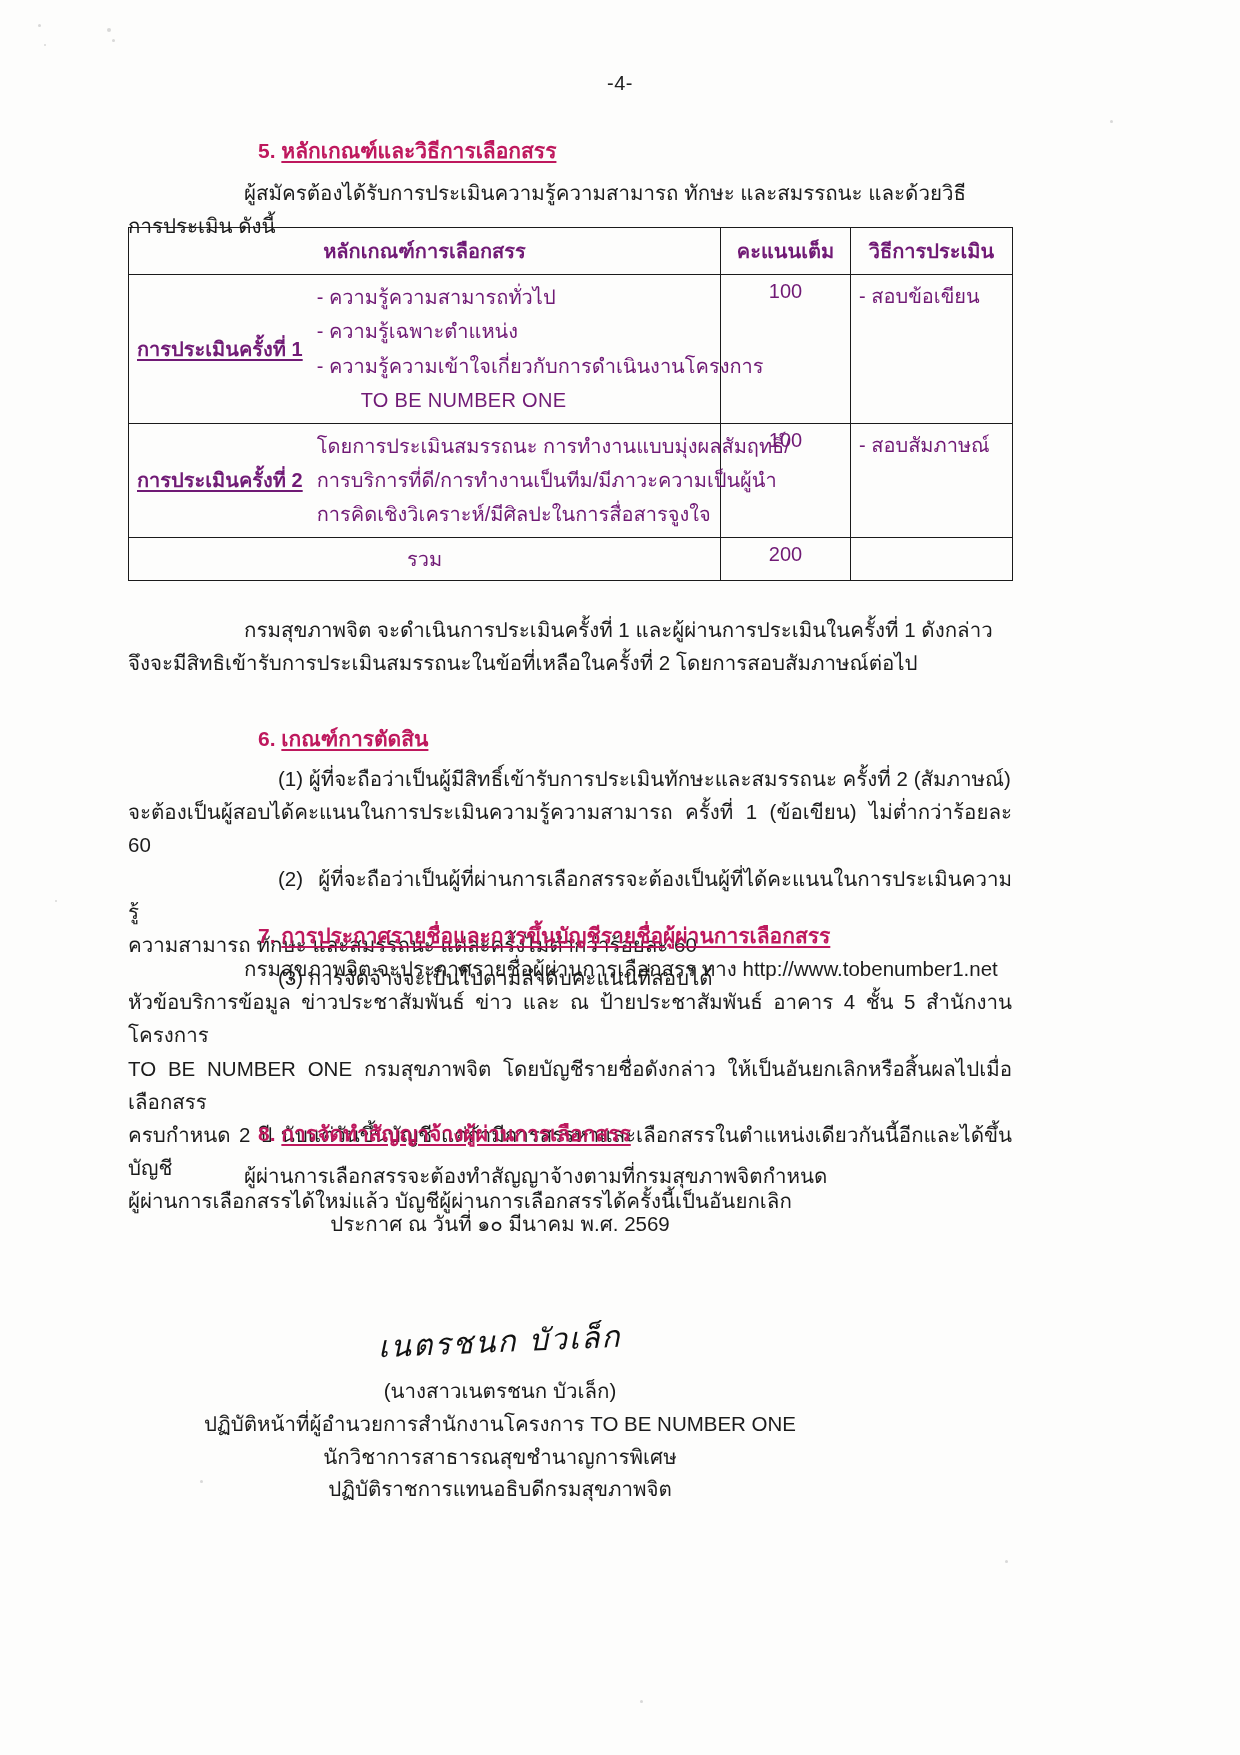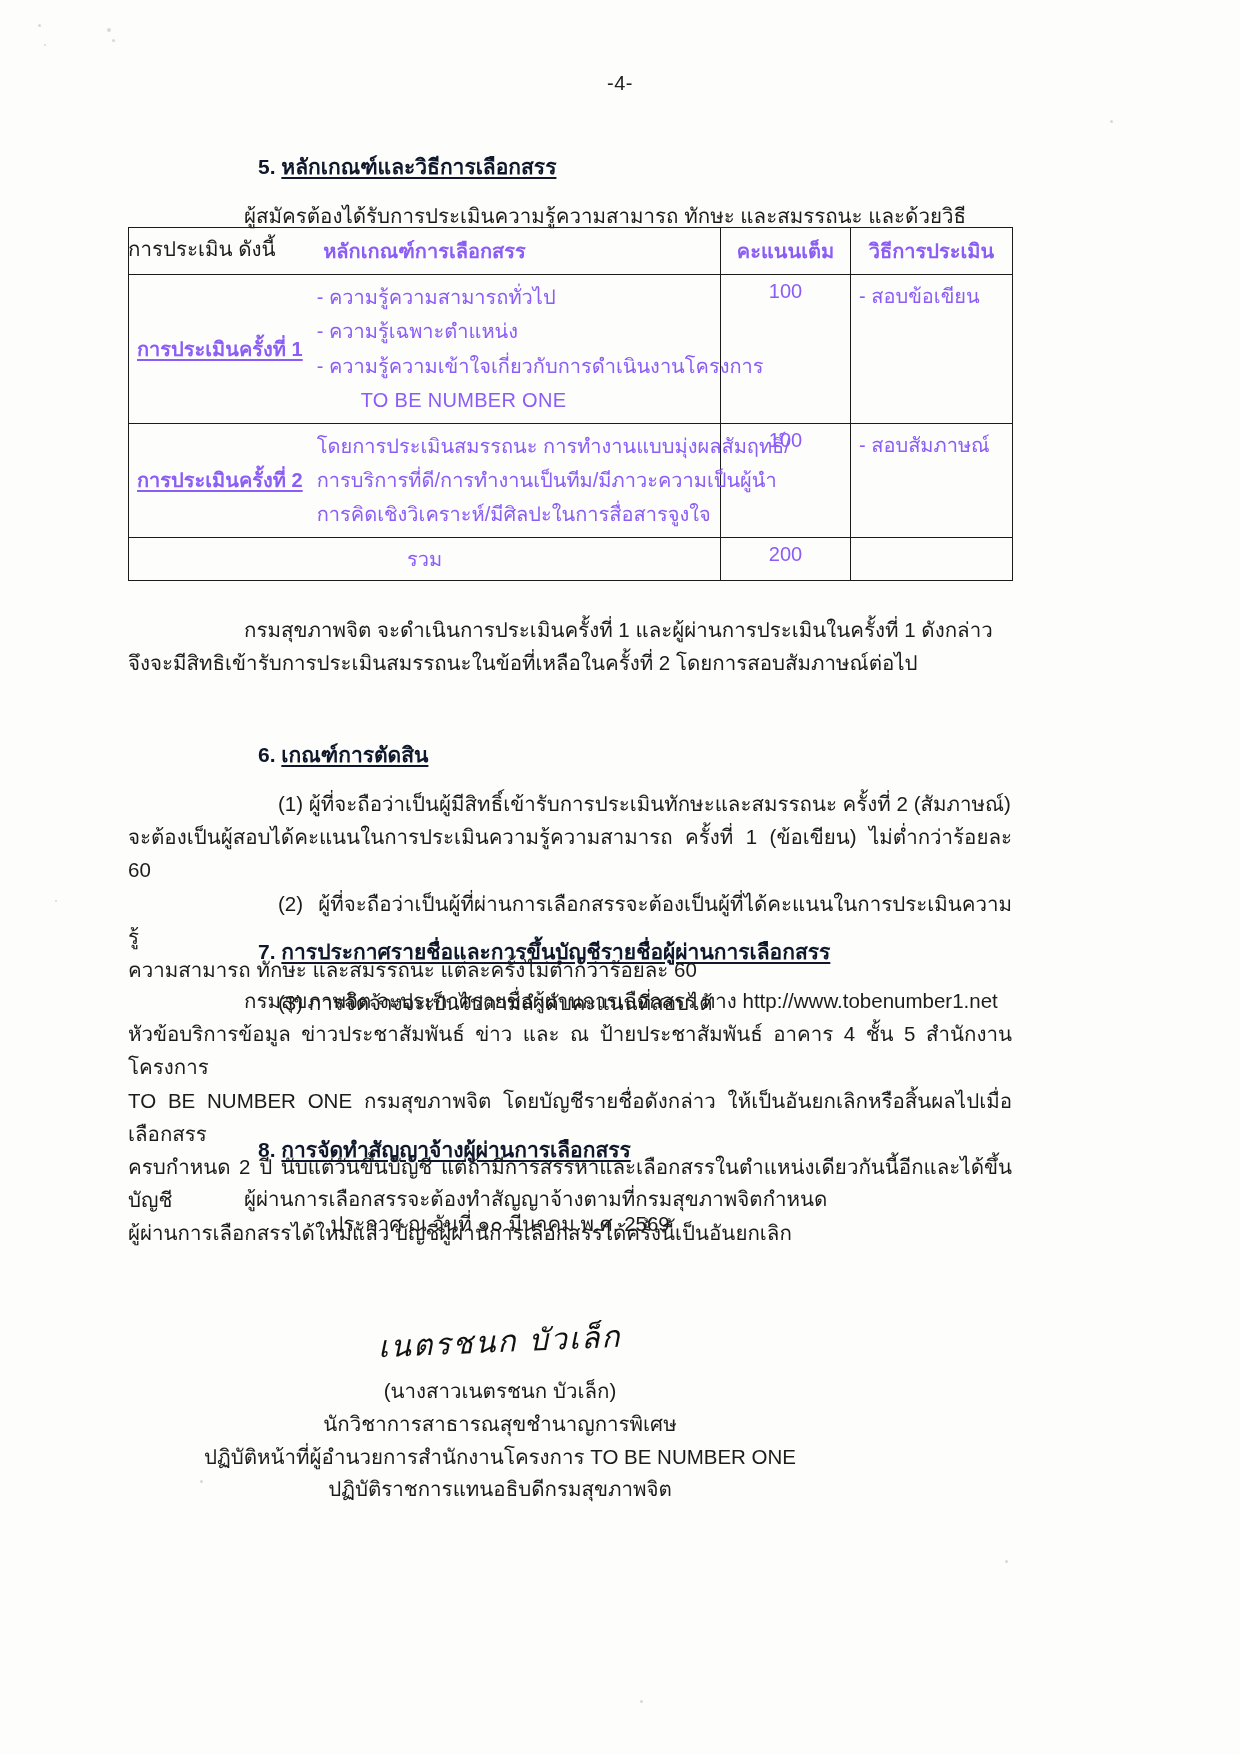--- a/index.html
+++ b/index.html
@@ -44,22 +44,22 @@
     width: 1240px;
     text-align: center;
     font-size: 20px;
     letter-spacing: .5px;
     color: #222;
   }
 
   .heading {
     font-size: 21px;
     font-weight: bold;
-    color: #0f172a;
-    margin: 16px;
+    color: #be185d;
+    margin: 0;
     white-space: nowrap;
   }
   .heading .num { font-weight: bold; }
   .heading .u {
     text-decoration: underline;
     text-underline-offset: 3px;
   }
 
   p.body-text {
     font-size: 20.5px;
@@ -71,21 +71,21 @@
   }
   .indent-1 { text-indent: 116px; }
   .indent-2 { text-indent: 150px; }
 
   
   table.criteria {
     border-collapse: collapse;
     width: 884px;
     table-layout: fixed;
     font-size: 20px;
-    color: #8b5cf6;
+    color: #701a75;
   }
   table.criteria th, table.criteria td {
     border: 1.6px solid #1b1b1b;
     padding: 5px 8px;
     vertical-align: top;
   }
   table.criteria th {
     text-align: center;
     font-weight: bold;
     padding: 7px 8px;
@@ -254,18 +254,18 @@
     <p class="body-text indent-1" style="margin-top:9px;">ผู้ผ่านการเลือกสรรจะต้องทำสัญญาจ้างตามที่กรมสุขภาพจิตกำหนด</p>
   </div>
 
   <div class="sig-wrap" style="top:1208px;">
     <div class="sig-line">ประกาศ   ณ  วันที่  ๑๐   มีนาคม  พ.ศ. 2569</div>
   </div>
 
   <div class="sig-wrap" style="top:1318px;">
     <div class="sig-script">เนตรชนก บัวเล็ก</div>
     <div class="sig-line" style="margin-top:10px;">(นางสาวเนตรชนก  บัวเล็ก)</div>
+    <div class="sig-line">ปฏิบัติหน้าที่ผู้อำนวยการสำนักงานโครงการ TO BE NUMBER ONE</div>
     <div class="sig-line">นักวิชาการสาธารณสุขชำนาญการพิเศษ</div>
-    <div class="sig-line">ปฏิบัติหน้าที่ผู้อำนวยการสำนักงานโครงการ TO BE NUMBER ONE</div>
     <div class="sig-line">ปฏิบัติราชการแทนอธิบดีกรมสุขภาพจิต</div>
   </div>
 
 </div>
 
 </body></html>

